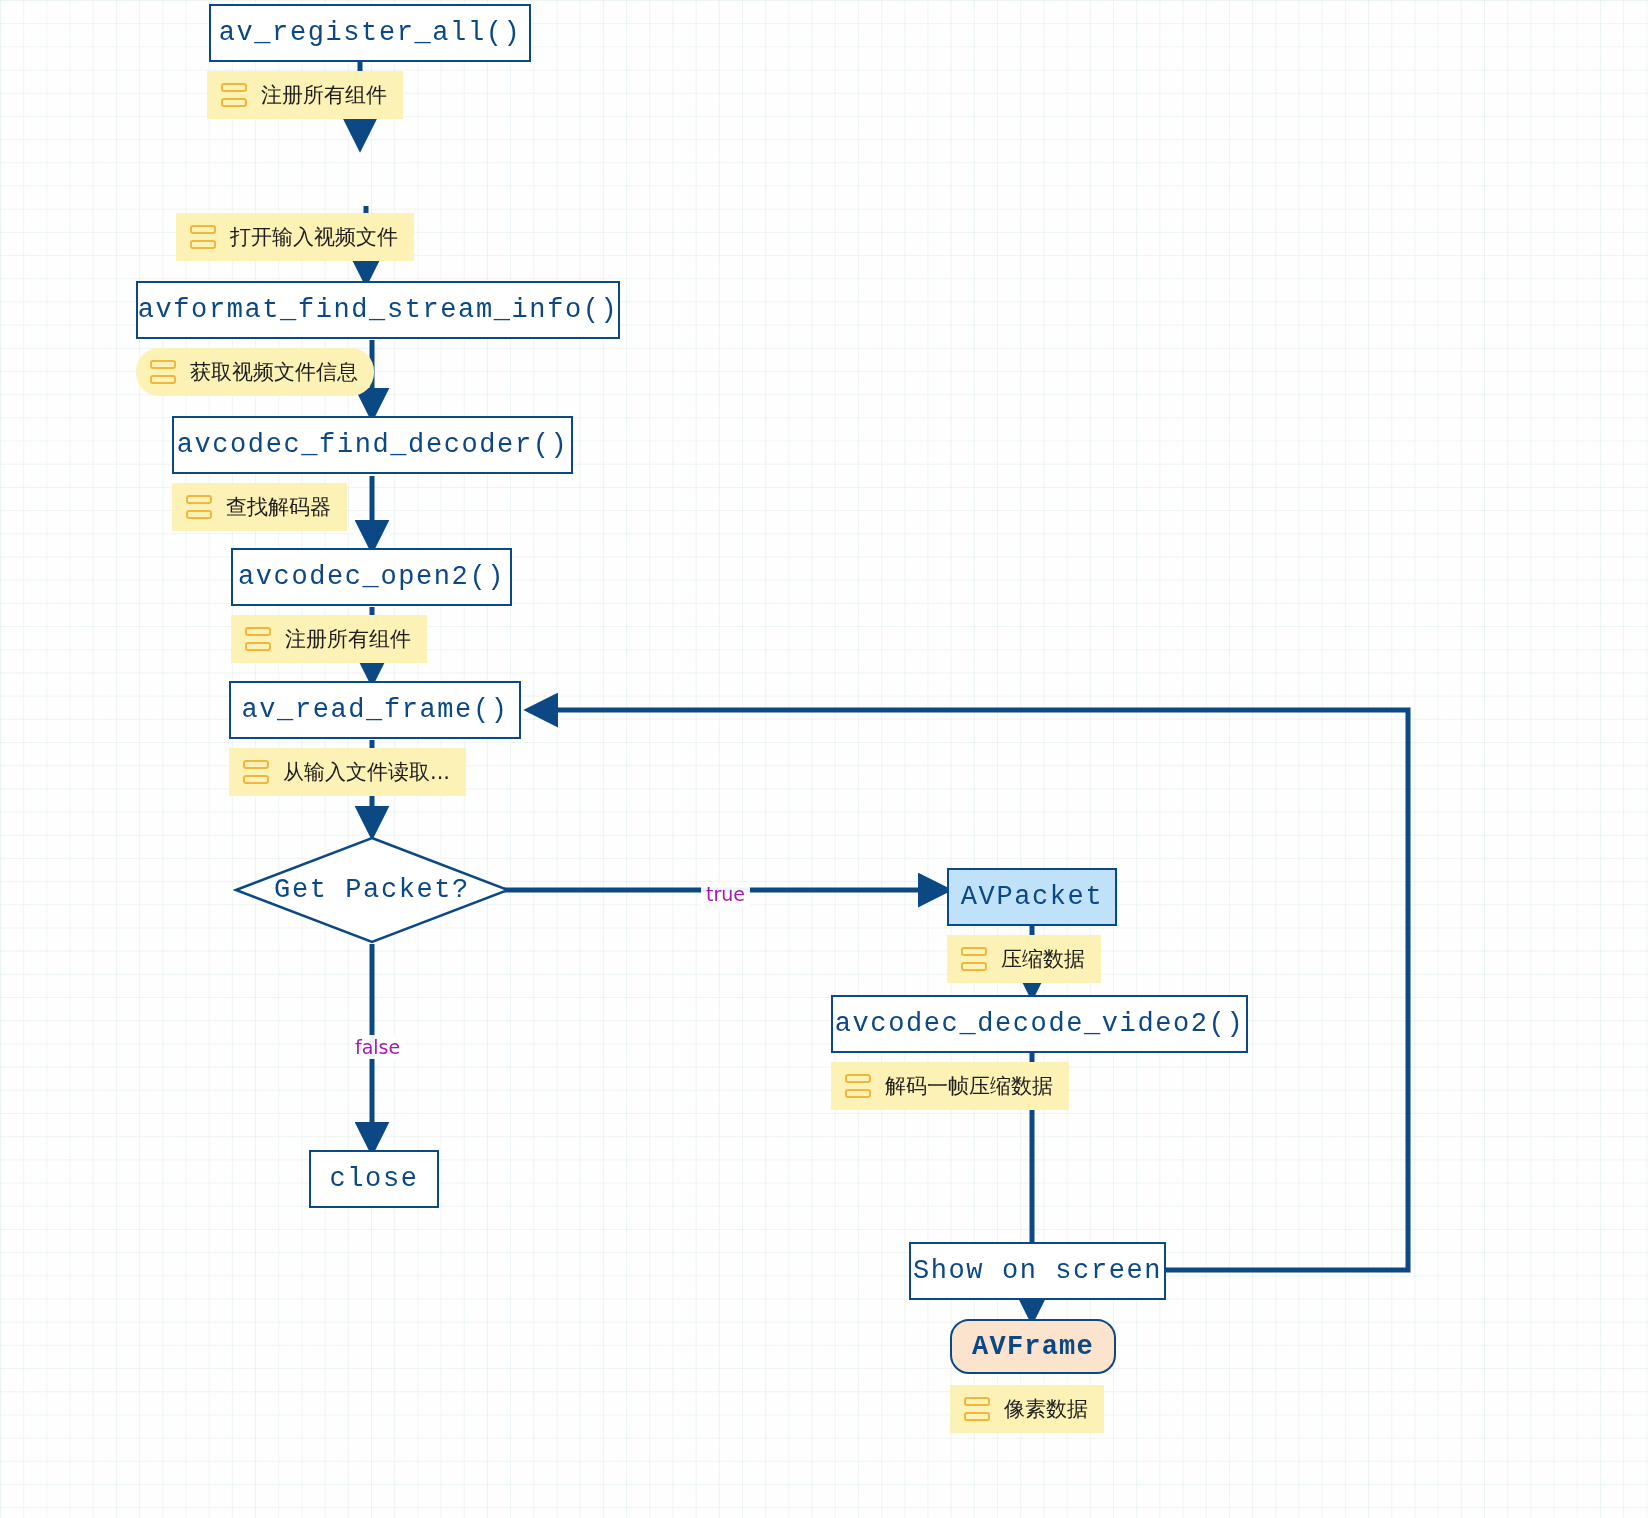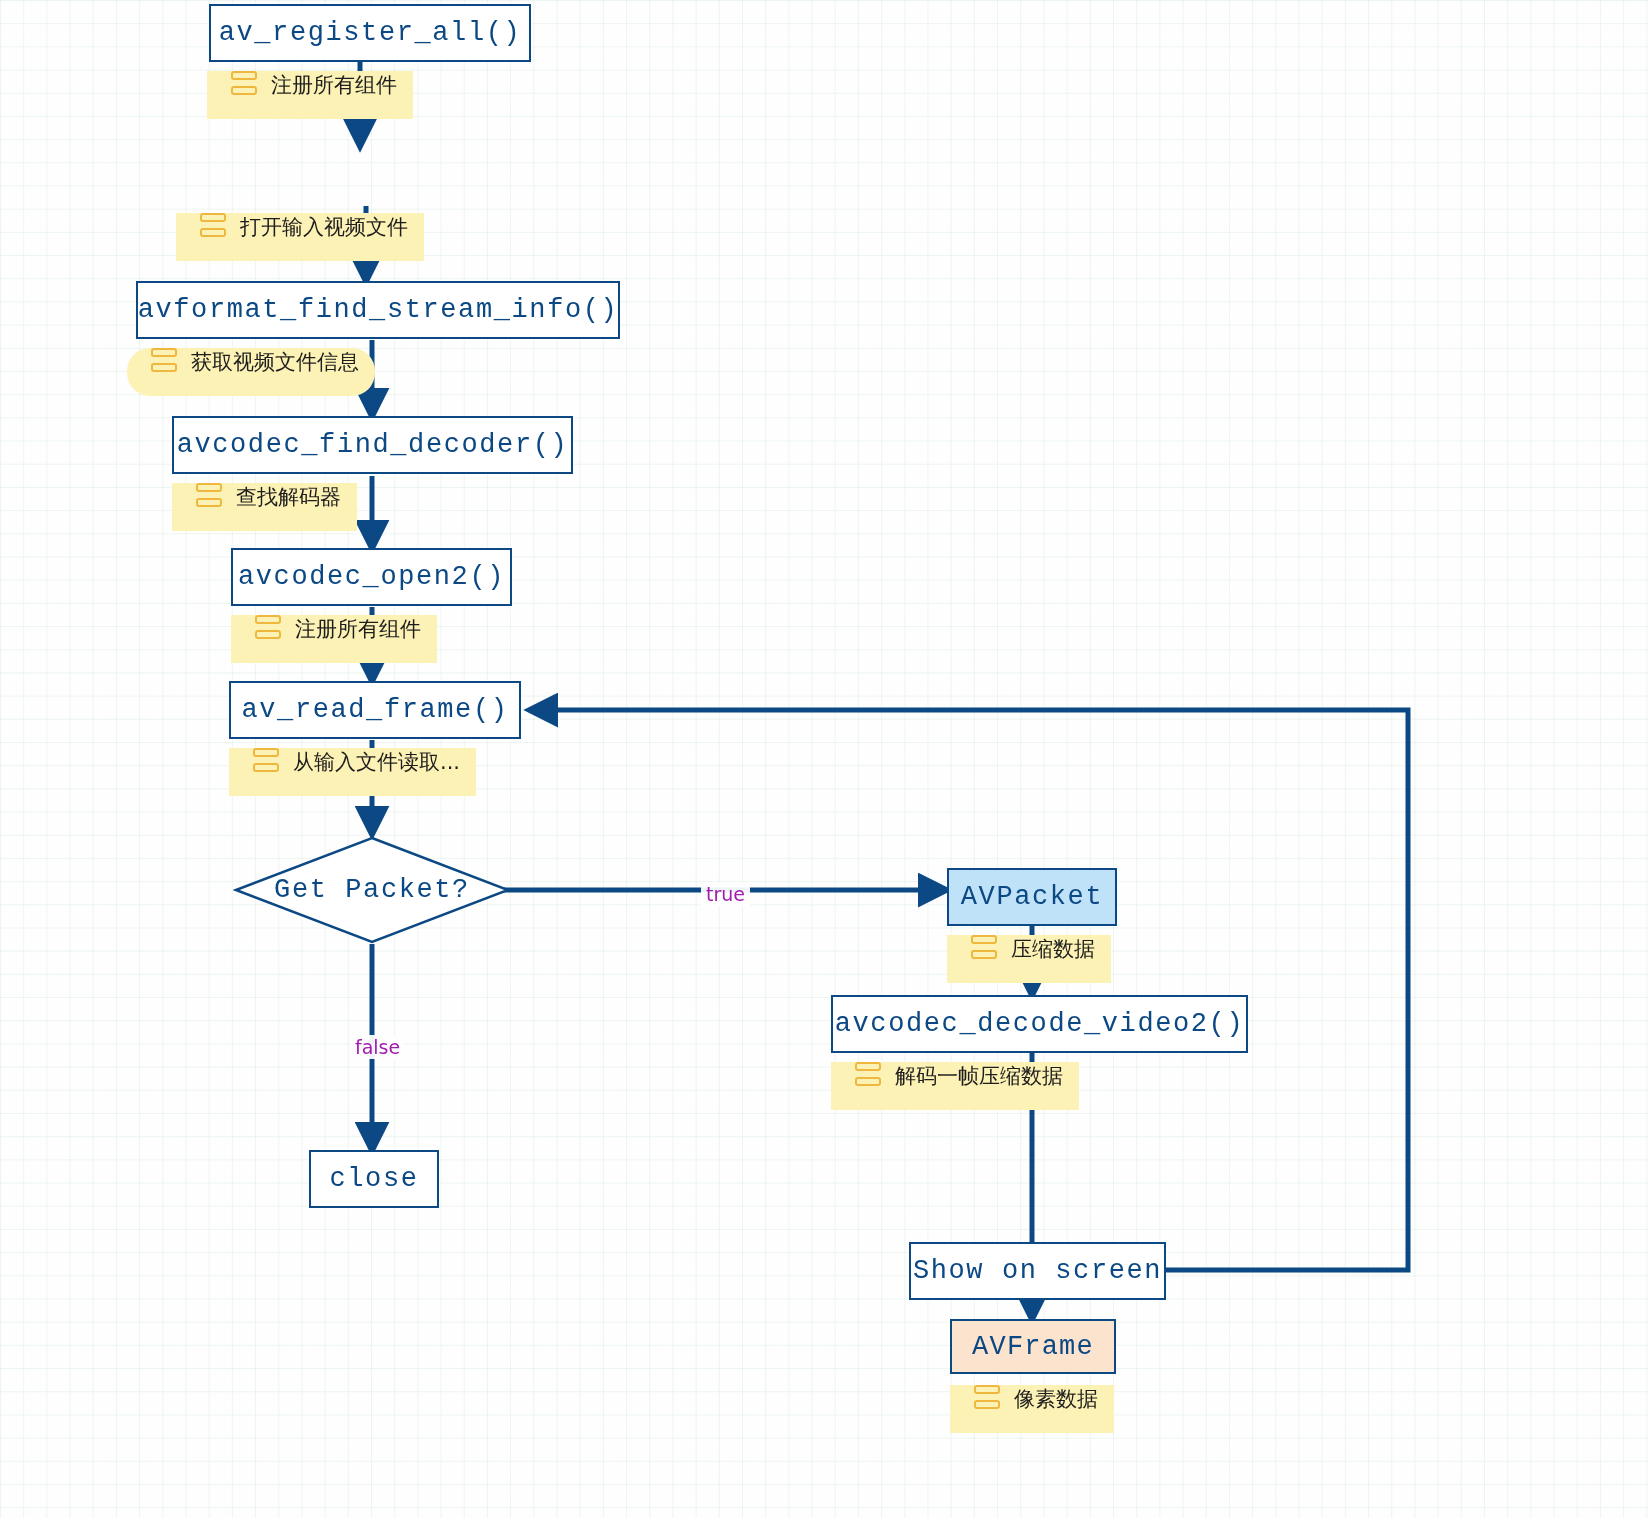--- a/index.html
+++ b/index.html
@@ -43,22 +43,23 @@
     align-items: center;
     justify-content: center;
     white-space: nowrap;
     z-index: 3;
   }
   .node.packet {
     background: #bfe2f8;
   }
   .node.frame {
     background: #fce3cd;
-    font-weight: normal;
+    font-weight: bold;
     letter-spacing: 1.2px;
+    border-radius: 19px;
   }
 
   
   .diamond-wrap {
     position: absolute;
     z-index: 3;
   }
   .diamond-wrap svg { display:block; }
   .diamond-label {
     position: absolute;
@@ -73,21 +74,22 @@
     letter-spacing: 1.6px;
     white-space: nowrap;
   }
 
   
   .note {
     position: absolute;
     box-sizing: border-box;
     background: #fdf2b5;
     display: flex;
-    padding: 0 16px 0 24px;
+    align-items: center;
+    padding: 0 16px 0 14px;
     height: 48px;
     z-index: 2;
     white-space: nowrap;
   }
   .note-icon {
     width: 26px;
     height: 24px;
     margin-right: 14px;
     flex: 0 0 auto;
     display: flex;
@@ -207,21 +209,21 @@
   </div>
 
   <div class="note" style="left:176px; top:213px;">
     <span class="note-icon">
         <i></i>
         <i></i>
       </span>
     <span class="note-text">打开输入视频文件</span>
   </div>
 
-  <div class="note" style="left:127px; top:348px;border-radius:23px;">
+  <div class="note" style="left:136px; top:348px;border-radius:23px;">
     <span class="note-icon">
         <i></i>
         <i></i>
       </span>
     <span class="note-text">获取视频文件信息</span>
   </div>
 
   <div class="note" style="left:172px; top:483px;">
     <span class="note-icon">
         <i></i>

